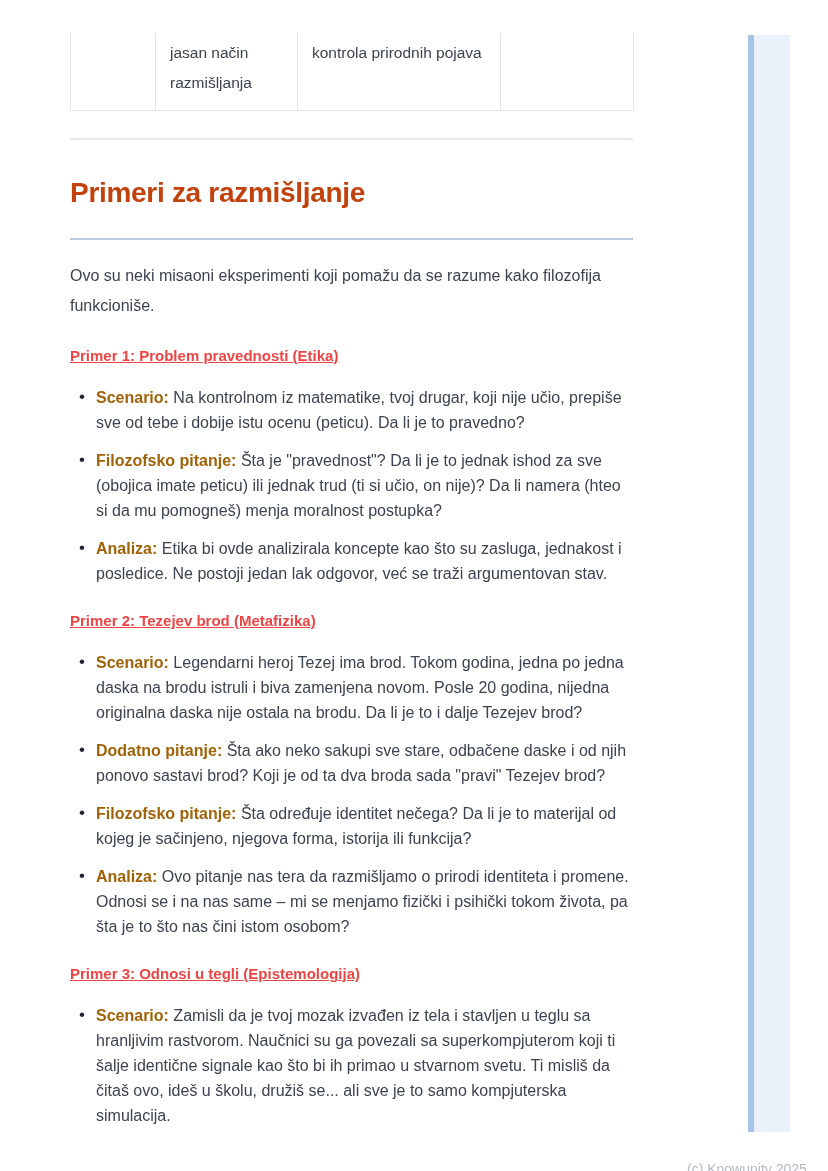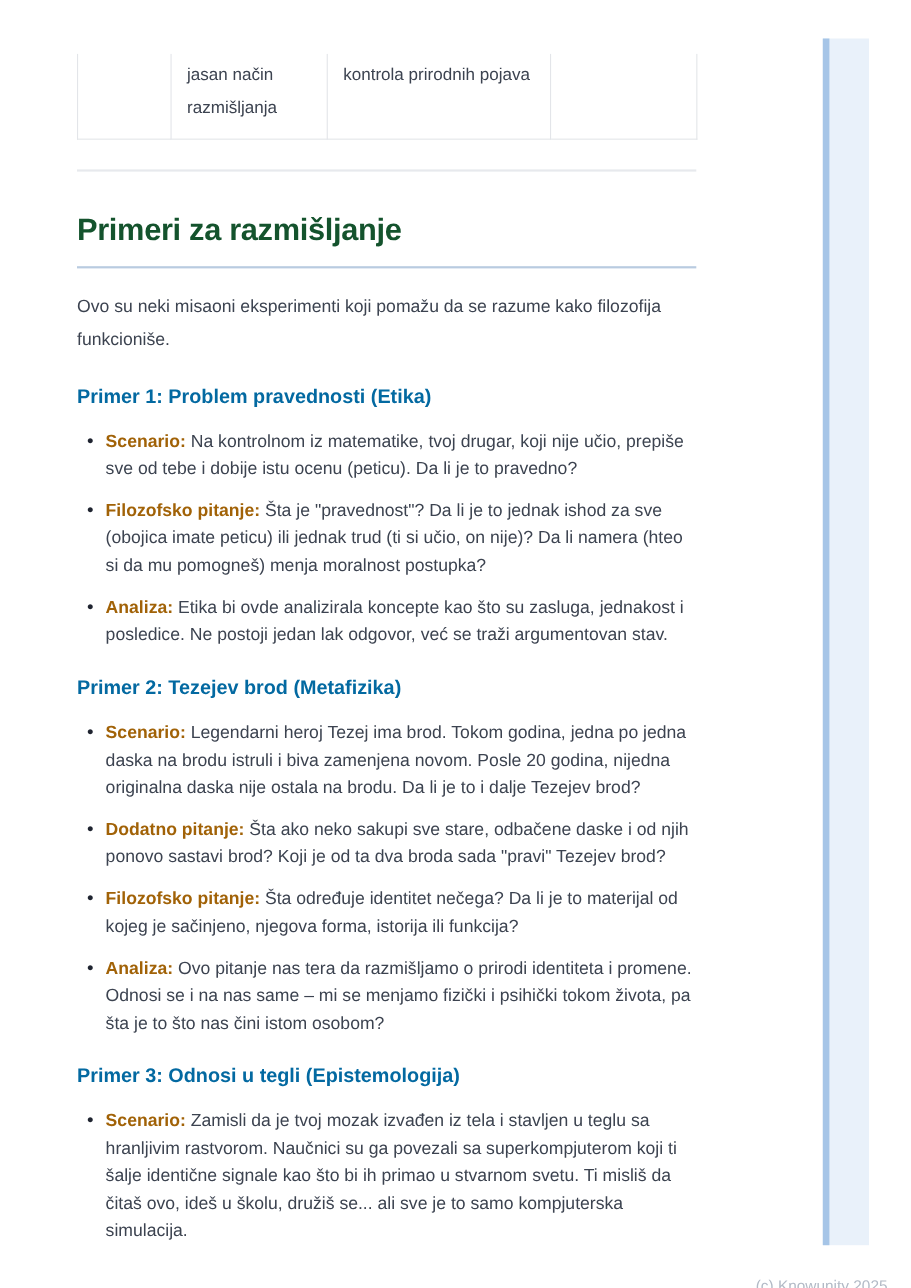--- a/index.html
+++ b/index.html
@@ -5,51 +5,52 @@
   html, body { margin:0; padding:0; }
   body {
     width:828px; height:1171px;
     background:#ffffff;
     position:relative;
     overflow:hidden;
     font-family:"Liberation Sans","DejaVu Sans",sans-serif;
     -webkit-font-smoothing:antialiased;
   }
   .content {
-    position:absolute; left:70px; top:16px; width:563px;
+    position:absolute; left:70px; top:0; width:563px;
   }
   table.frag {
     border-collapse:collapse; table-layout:fixed;
     width:563px; margin-top:33px;
   }
   table.frag td {
     border:1px solid #e3e5e9; border-top:none;
     vertical-align:top;
     padding:5px 14px 12px 14px;
     font-size:15.5px; line-height:30px; color:#3c4350;
   }
   hr.divider {
     border:none; border-top:2px solid #e7e9ed;
     margin:27px 0 0 0;
   }
   h1.page-title {
     margin:36px 0 0 0;
     font-size:28px; line-height:34px; font-weight:bold;
-    color:#14532d; letter-spacing:-0.3px;
+    color:#c2410c; letter-spacing:-0.3px;
     border-bottom:2px solid #b9cbe0;
-    padding-bottom:16px;
+    padding-bottom:28px;
   }
   p.intro {
     margin:21px 0 12px 0;
     font-size:16px; line-height:30px; color:#3c4350;
   }
   h3.section-title {
     margin:24px 0 18px 0;
-    font-size:18px; line-height:22px; font-weight:bold;
-    color:#0369a1;
+    font-size:15px; line-height:22px; font-weight:bold;
+    color:#ef4444;
+    text-decoration:underline;
   }
   ul.bullets { list-style:none; margin:0 0 24px 0; padding:0; }
   ul.bullets li {
     position:relative;
     padding-left:26px;
     margin-bottom:13px;
     font-size:16px; line-height:25px; color:#3c4350;
   }
   ul.bullets li::before {
     content:"\2022";

